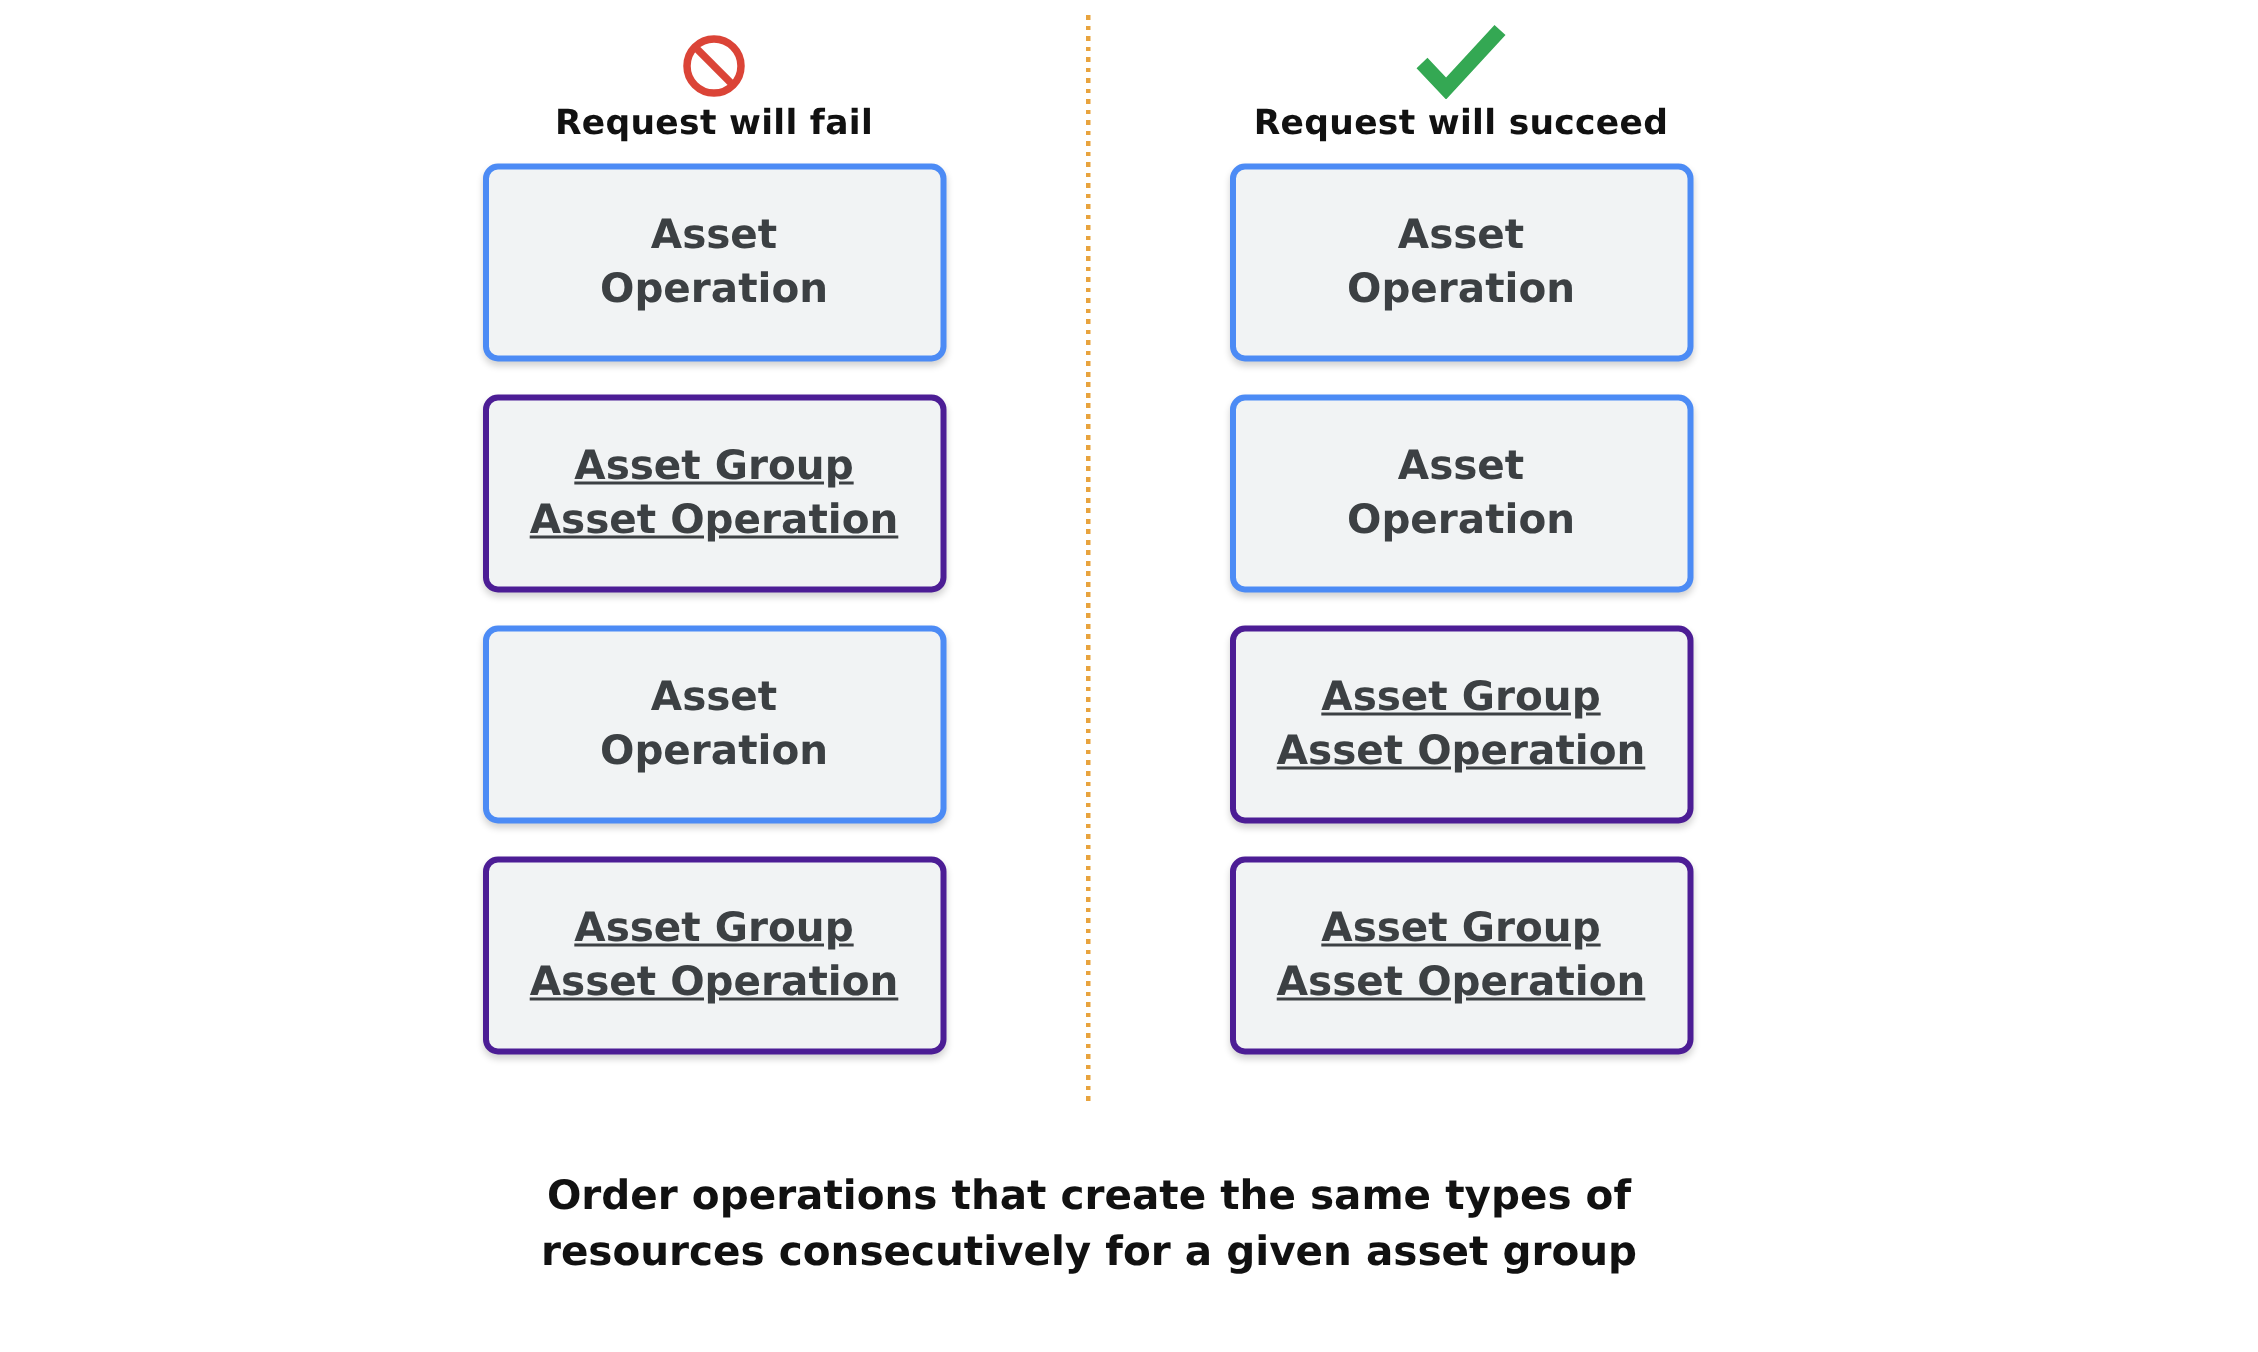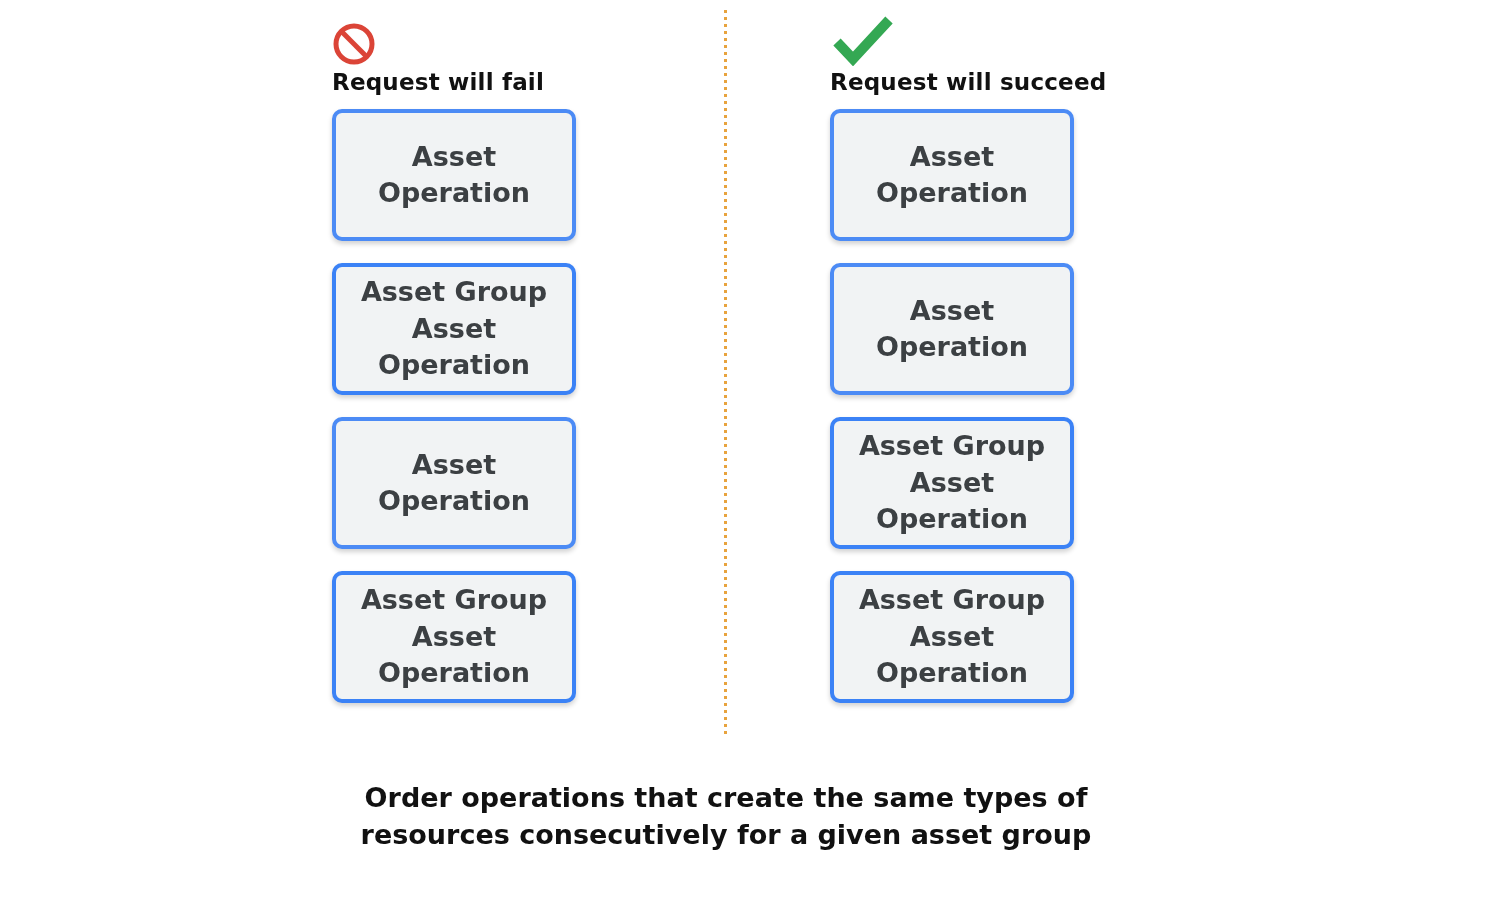--- a/index.html
+++ b/index.html
@@ -4,42 +4,42 @@
 <style>
   * { margin: 0; padding: 0; box-sizing: border-box; }
   html, body { background: #ffffff; }
   body {
     width: 1505px; height: 901px;
     position: relative; overflow: hidden;
     font-family: "DejaVu Sans", "Liberation Sans", sans-serif;
   }
   .column {
     position: absolute; top: 12px; width: 288px;
-    display: flex; flex-direction: column; align-items: flex-start;
+    display: flex; flex-direction: column; align-items: center;
   }
   .column-fail { left: 332px; }
   .column-succeed { left: 830px; }
   .col-icon {
     height: 54px; display: flex; align-items: flex-end; justify-content: center;
     margin-bottom: 3px;
   }
   .col-label {
     font-size: 23px; font-weight: bold; color: #111111;
     letter-spacing: 0.2px; margin-bottom: 14px; white-space: nowrap;
   }
   .box {
-    width: 244px; height: 132px; margin-bottom: 22px;
+    width: 309px; height: 132px; margin-bottom: 22px;
     background: #F1F3F4; border-radius: 10px;
     display: flex; align-items: center; justify-content: center;
     text-align: center; white-space: pre-line;
     font-size: 27px; font-weight: bold; color: #3C4043; line-height: 1.35;
     box-shadow: 0 3px 5px rgba(0,0,0,0.18);
   }
   .border-blue   { border: 4px solid #4C8BF5; }
-  .border-orange { border: 4px solid #3b82f6; }
+  .border-orange { border: 4px solid #4c1d95; text-decoration: underline; }
   .divider {
     position: absolute; left: 724px; top: 10px; width: 3px; height: 728px;
     background-image: repeating-linear-gradient(
       to bottom, #E8A33D 0px, #E8A33D 3px, transparent 3px, transparent 7px);
   }
   .caption {
     position: absolute; top: 768px; left: 0; width: 1452px;
     text-align: center; white-space: pre-line;
     font-size: 27px; font-weight: bold; color: #111111; line-height: 1.38; margin-top: 11px;
   }

